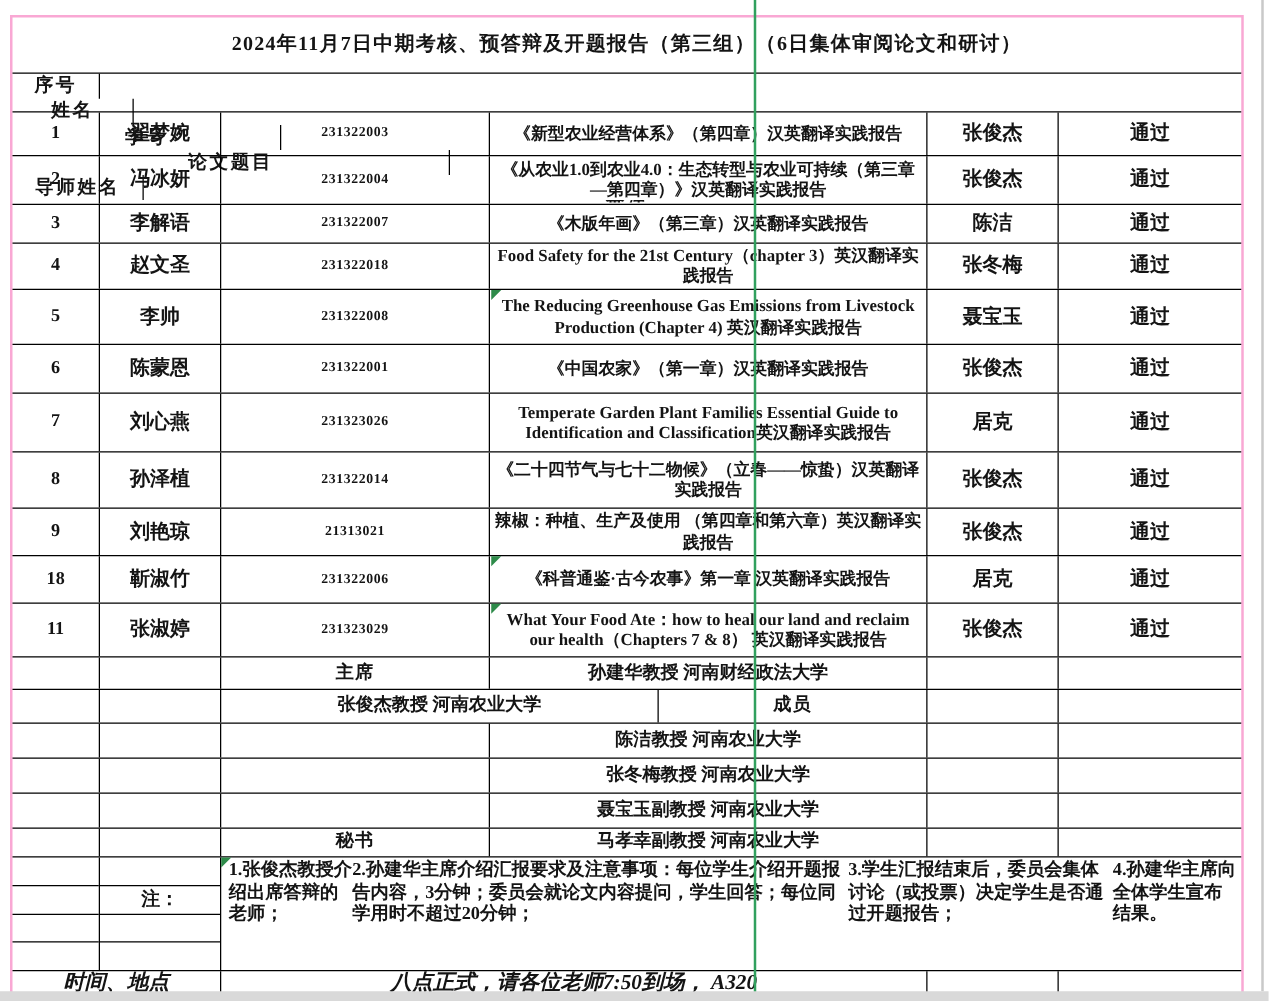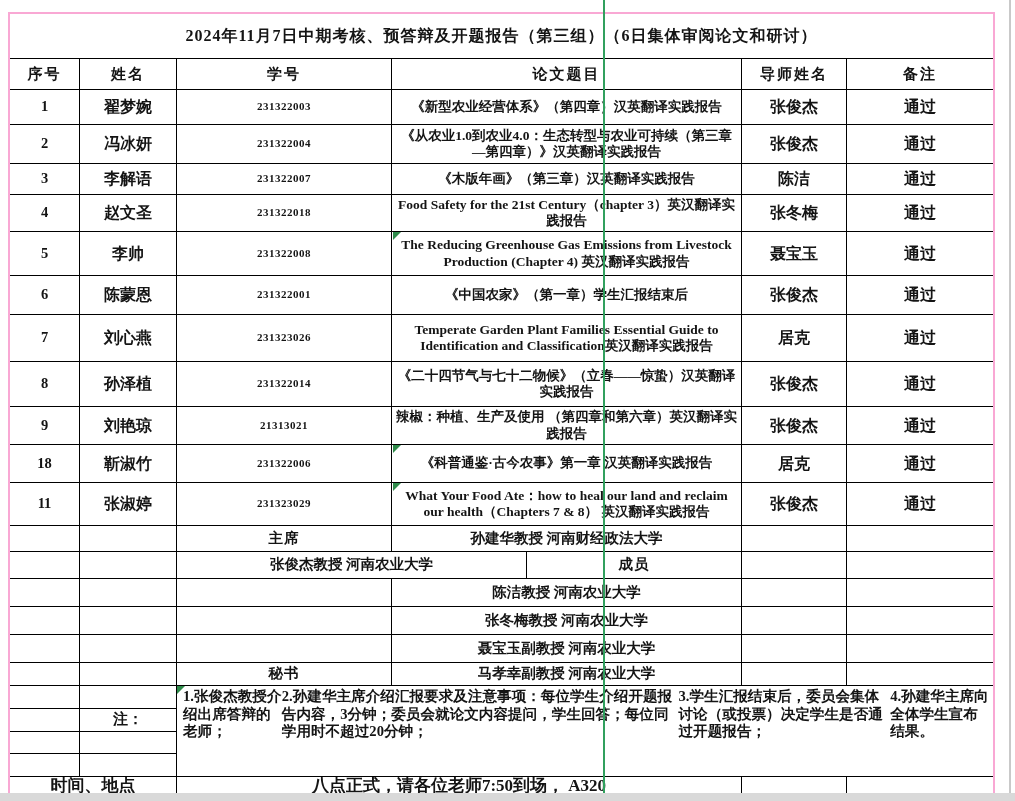--- a/index.html
+++ b/index.html
@@ -5,37 +5,37 @@
   html,body { margin:0; padding:0; }
   .screen {
     position:relative; width:1015px; height:801px; background:#ffffff;
     font-family:"Liberation Serif","DejaVu Serif",serif; color:#141414; overflow:hidden;
   }
   .sheet {
     position:absolute; left:8px; top:12px; width:987px;
     border:2px solid #f9a8d4; background:#fff; box-sizing:border-box;
   }
   .row { display:flex; border-bottom:1.6px solid #000; box-sizing:border-box; }
-  .row.last { border-bottom:none; }
+  .row.last { border-bottom:none;font-style:italic; }
   .cell {
     box-sizing:border-box; border-right:1.6px solid #000;
     display:flex; align-items:center; justify-content:center;
     text-align:center; overflow:hidden; padding:1px 3px;
     font-weight:700; line-height:1.22;
   }
   .cell.end { border-right:none; }
   .c1 { width:70px; flex:none; }
   .c2 { width:97px; flex:none; }
   .c3 { width:215px; flex:none; }
   .c4 { width:350px; flex:none; }
   .c5 { width:105px; flex:none; }
   .c6 { flex:1; }
   .title-row { height:45px; }
   .title-cell { width:100%; font-size:16px; font-weight:700; letter-spacing:1px; }
-  .header-row { height:31px; }
+  .header-row { height:31px;flex-direction:column; }
   .header-row .cell { font-size:15px; letter-spacing:2px; }
   .num { font-size:14.5px; }
   .sid { font-size:11px; letter-spacing:0.5px; }
   .thesis { font-size:13.5px; }
   .cmte-label { font-size:14.5px; letter-spacing:1px; }
   .cmte-text { font-size:14.5px; }
   .notes-row { height:91px; }
   .notes-stack { display:flex; flex-direction:column; box-sizing:border-box; border-right:1.6px solid #000; }
   .notes-stack .sub {
     flex:1; border-bottom:1.2px solid #000; box-sizing:border-box;
@@ -113,21 +113,21 @@
       <div class="cell c2">李帅</div>
       <div class="cell c3 sid">231322008</div>
       <div class="cell c4 thesis">The Reducing Greenhouse Gas Emissions from Livestock Production (Chapter 4) 英汉翻译实践报告</div>
       <div class="cell c5">聂宝玉</div>
       <div class="cell c6 end">通过</div>
     </div>
     <div class="row" style="height:39px">
       <div class="cell c1 num">6</div>
       <div class="cell c2">陈蒙恩</div>
       <div class="cell c3 sid">231322001</div>
-      <div class="cell c4 thesis">《中国农家》（第一章）学生汇报结束后</div>
+      <div class="cell c4 thesis">《中国农家》（第一章）汉英翻译实践报告</div>
       <div class="cell c5">张俊杰</div>
       <div class="cell c6 end">通过</div>
     </div>
     <div class="row" style="height:47px">
       <div class="cell c1 num">7</div>
       <div class="cell c2">刘心燕</div>
       <div class="cell c3 sid">231323026</div>
       <div class="cell c4 thesis">Temperate Garden Plant Families Essential Guide to Identification and Classification英汉翻译实践报告</div>
       <div class="cell c5">居克</div>
       <div class="cell c6 end">通过</div>

